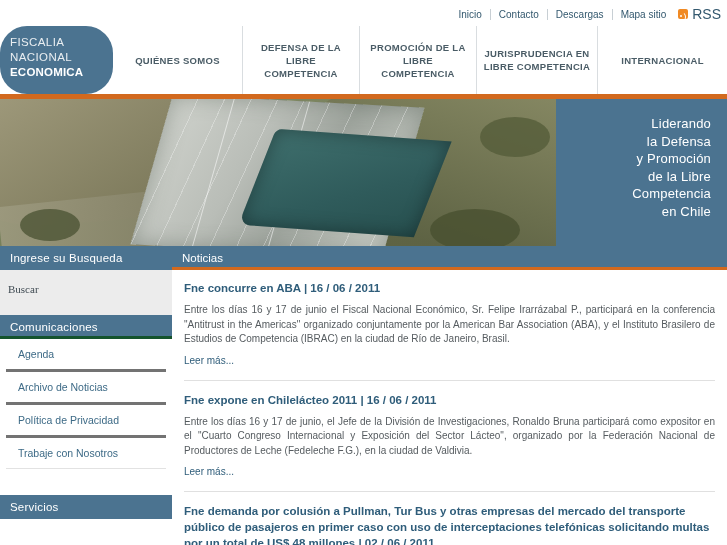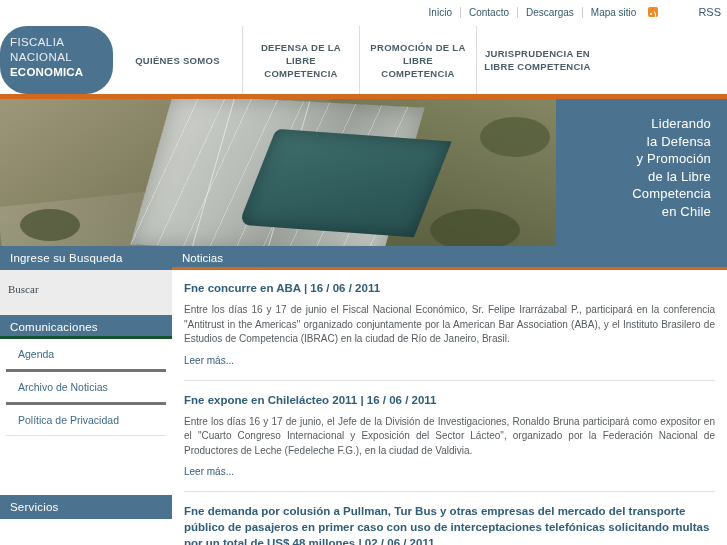--- a/index.html
+++ b/index.html
@@ -46,21 +46,21 @@
     width: 2px; height: 2px; background: #fff; border-radius: 50%;
   }
   .rss-icon::after {
     content: ""; position: absolute; left: 2px; bottom: 2px;
     width: 5px; height: 5px;
     border: 1.5px solid #fff; border-radius: 0 6px 0 0;
     border-left: none; border-bottom: none;
     transform: rotate(45deg);
     transform-origin: left bottom;
   }
-  .rss-text { font-size: 11px; color: #33586e; margin-left: 36px; }
+  .rss-text { font-size: 14px; color: #33586e; }
 
   
   .header {
     position: absolute; top: 26px; left: 0; width: 727px; height: 68px;
     background: #ffffff;
   }
   .logo-block {
     position: absolute; left: 0; top: 0; width: 113px; height: 68px;
     background: #4b7390;
     color: #ffffff;
@@ -286,20 +286,23 @@
         <span>
           <span>PROMOCIÓN DE LA</span><br>
           <span>LIBRE COMPETENCIA</span>
         </span>
       </div>
       <div class="nav-item w4">
         <span>
           <span>JURISPRUDENCIA EN</span><br>
           <span>LIBRE COMPETENCIA</span>
         </span>
+      </div>
+      <div class="nav-item w5">
+        <span>INTERNACIONAL</span>
       </div>
     </nav>
   </div>
 
   <div class="hero">
     <div class="hero-accent"></div>
     <div class="hero-photo">
       <div class="h-sky"></div>
       <div class="h-hill-left"></div>
       <div class="h-hill-right"></div>
@@ -326,20 +329,21 @@
     <div class="col-left">
       <div class="bar-head">Ingrese su Busqueda</div>
       <div class="search-area">
         <button class="search-btn">Buscar</button>
       </div>
       <div class="bar-head orange-under">Comunicaciones</div>
       <ul class="side-list">
         <li>Agenda</li>
         <li>Archivo de Noticias</li>
         <li>Política de Privacidad</li>
+        <li>Trabaje con Nosotros</li>
       </ul>
       <div class="bar-head servicios-head">Servicios</div>
     </div>
 
     <div class="col-right">
       <div class="noticias-head">Noticias</div>
       <div class="news-wrap">
 
         <div class="news-item">
           <div class="news-title">Fne concurre en ABA | 16 / 06 / 2011</div>

